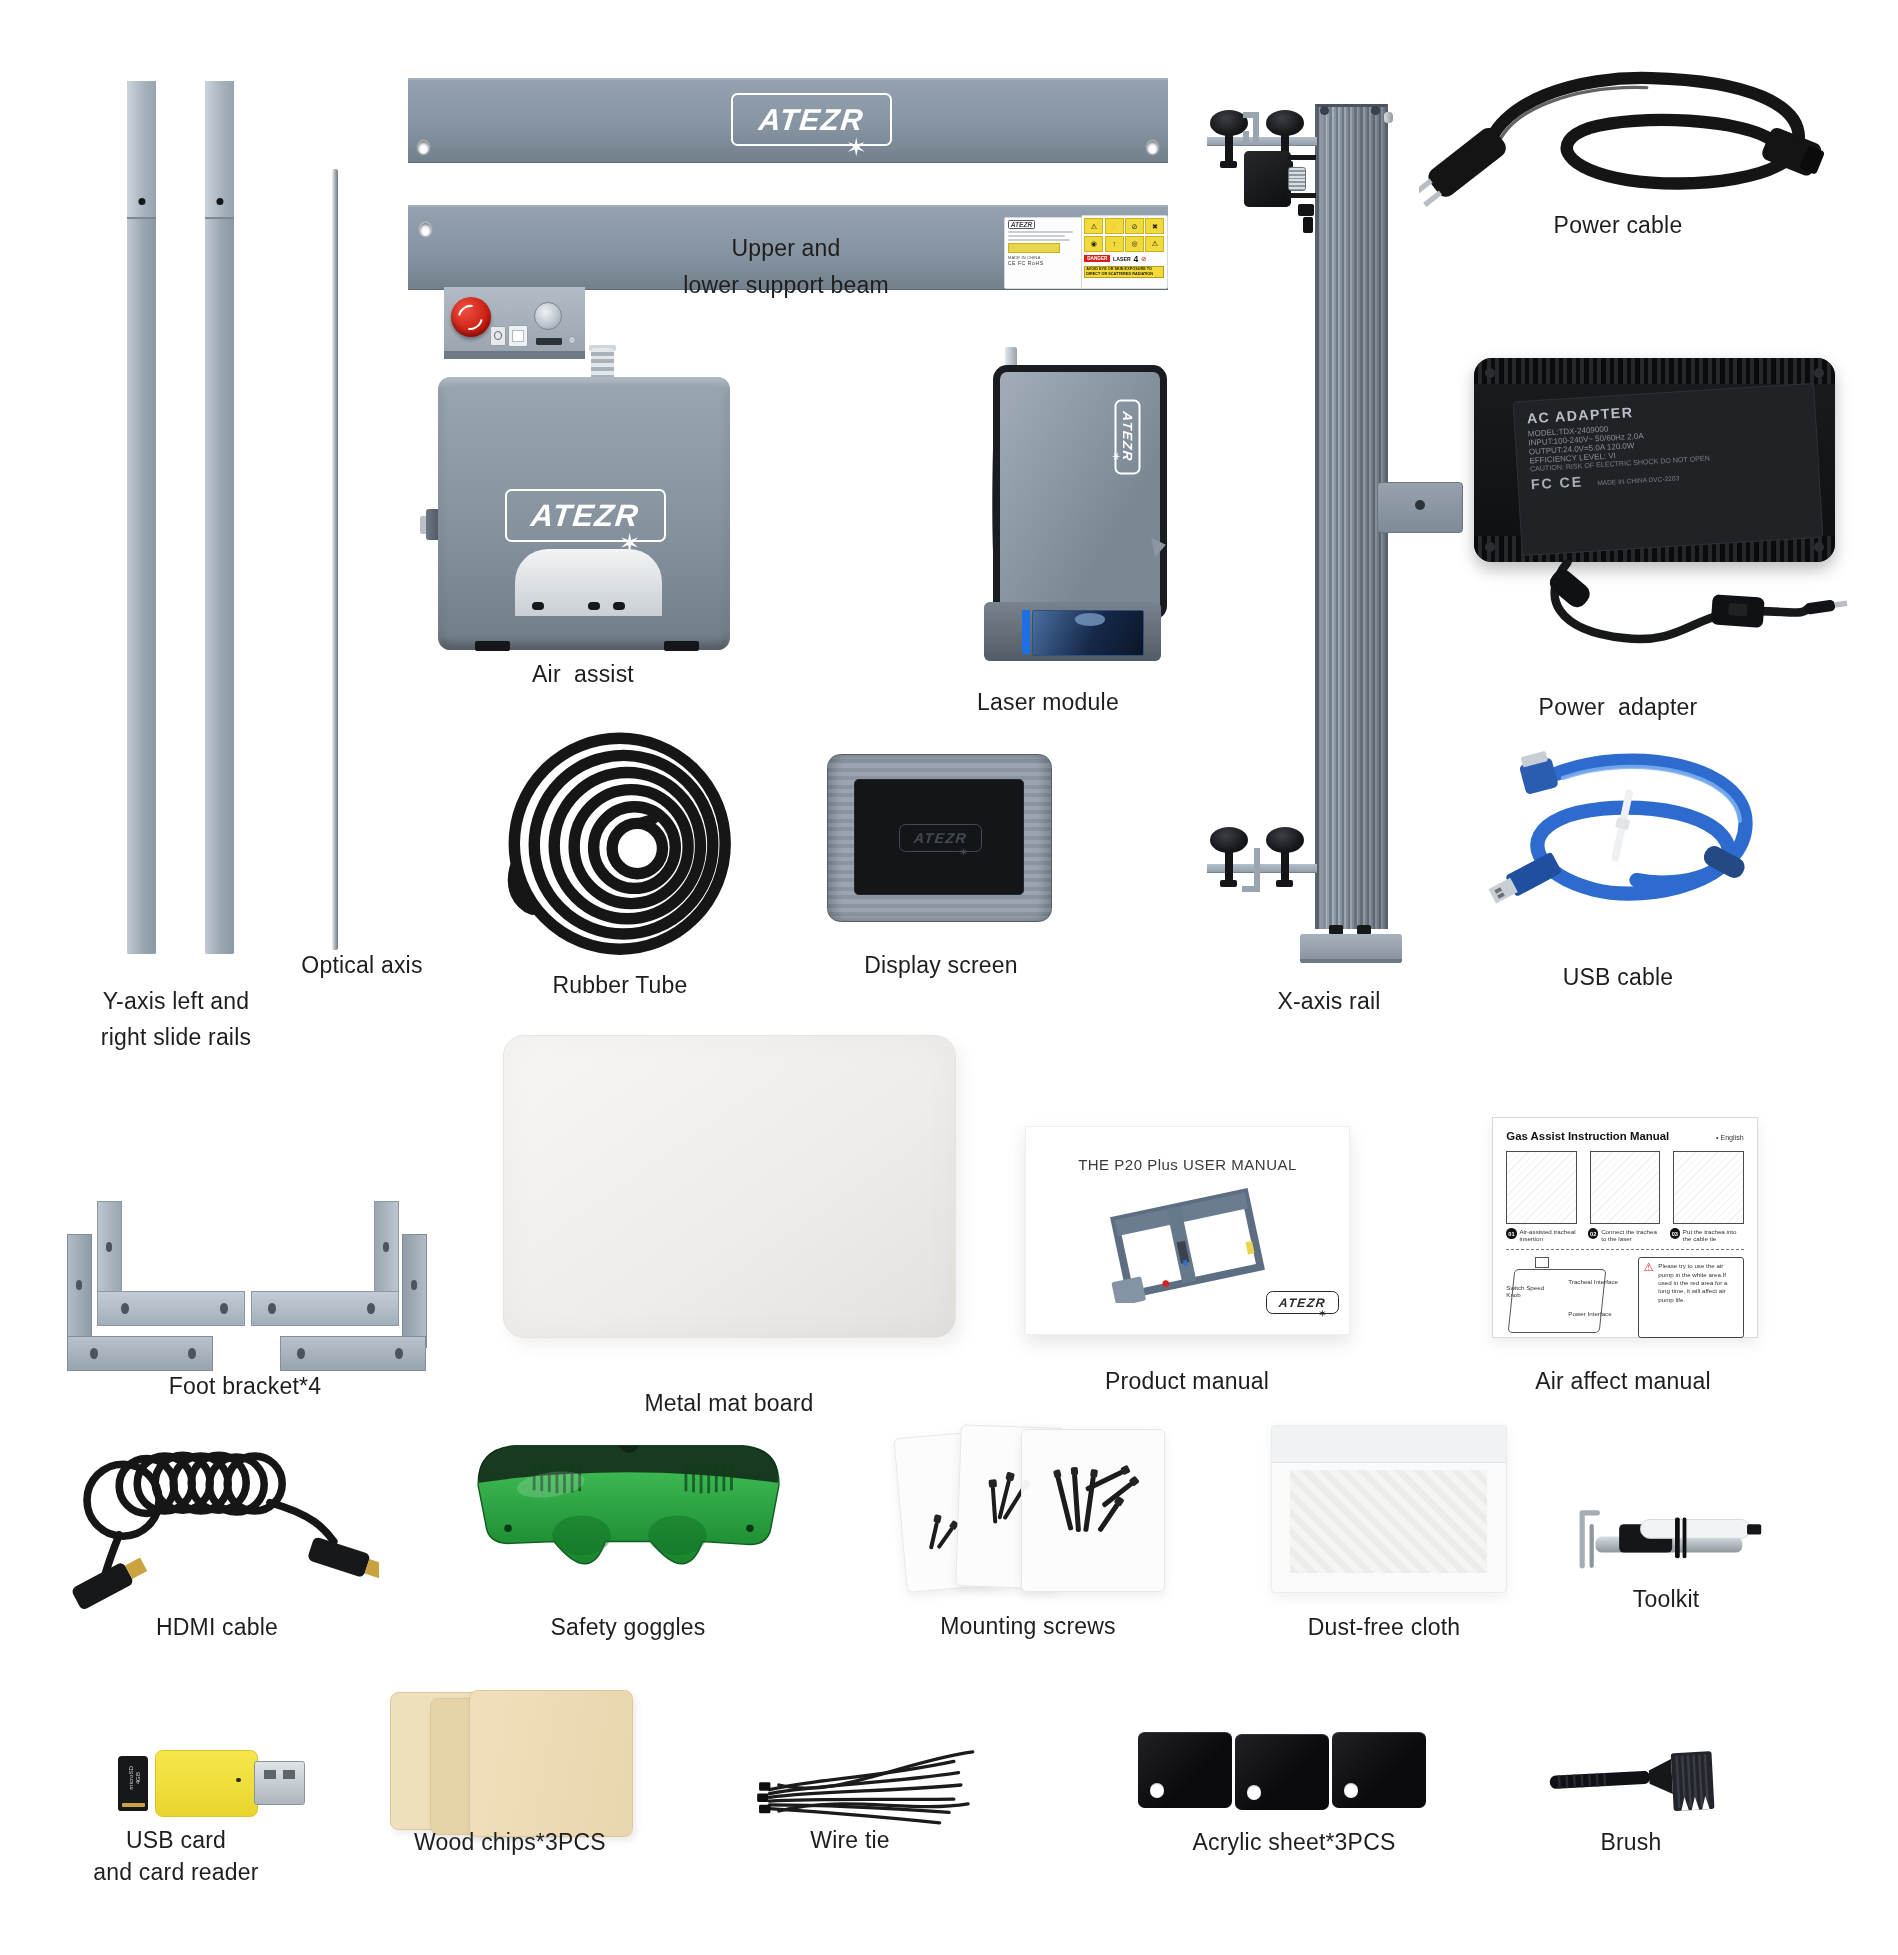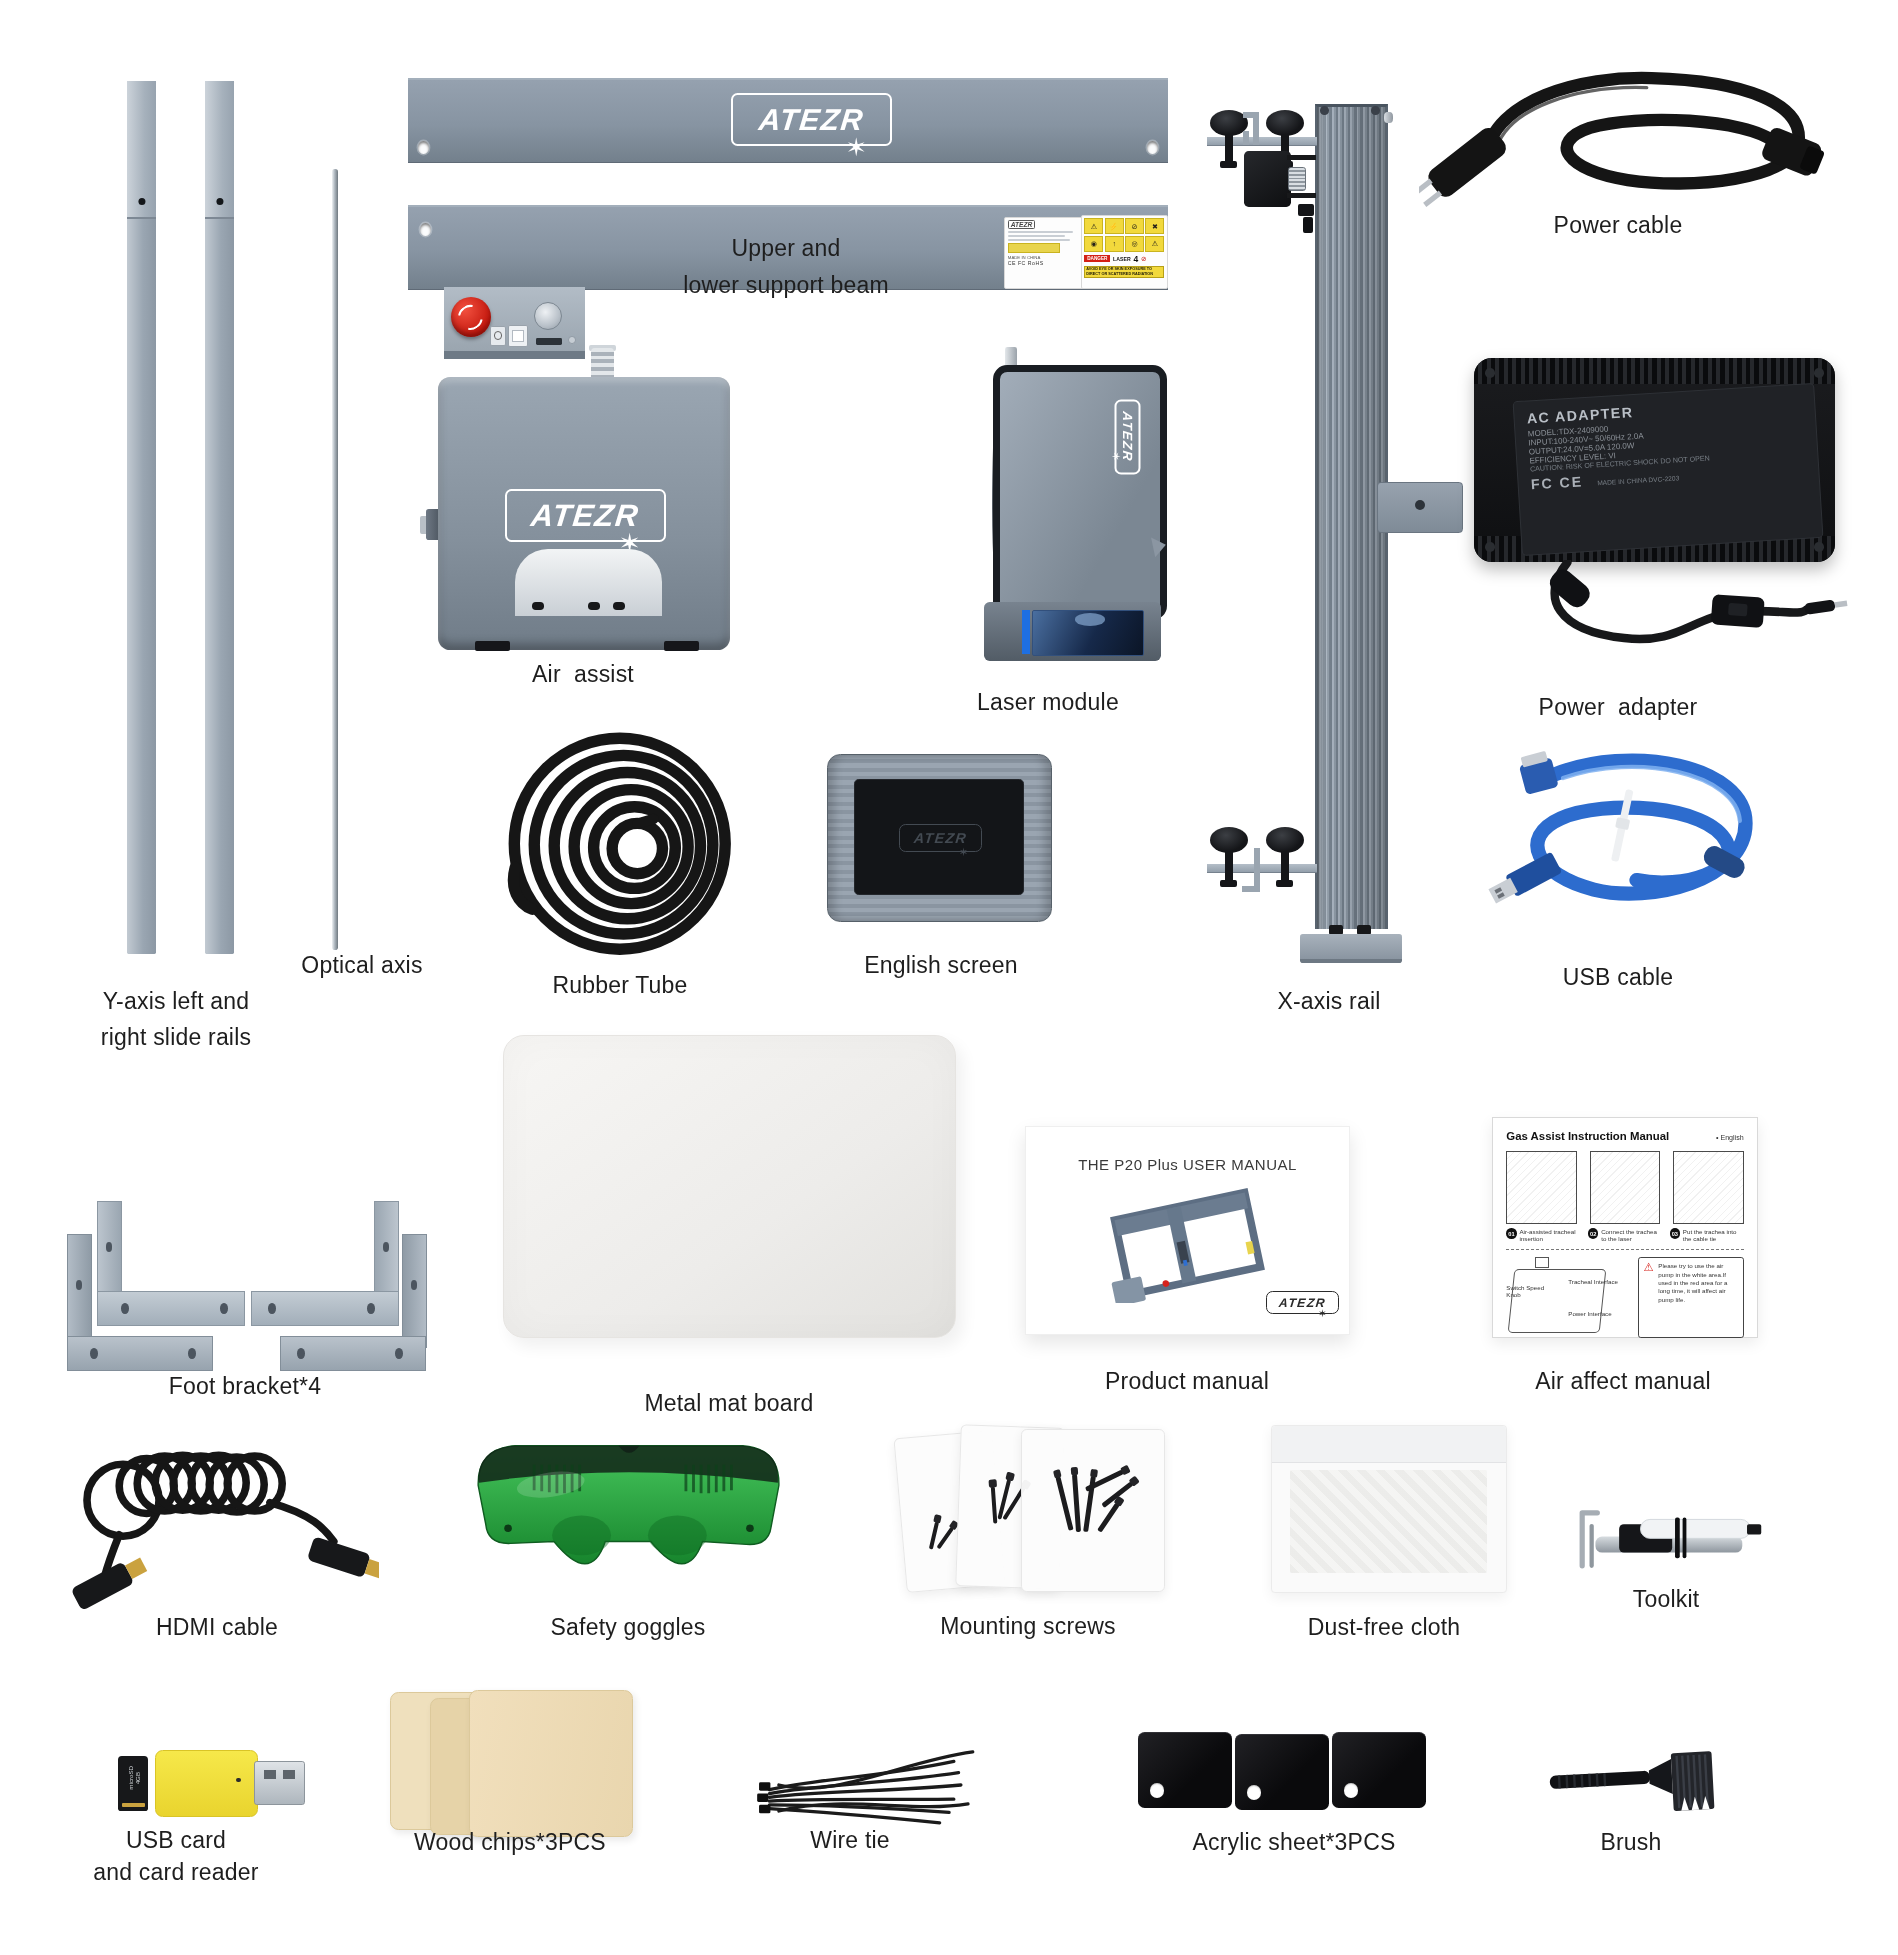--- a/index.html
+++ b/index.html
@@ -548,21 +548,21 @@
   </svg>
 
   <div class="lbl" style="left:786px;top:235px;">Upper and</div>
   <div class="lbl" style="left:786px;top:272px;">lower support beam</div>
   <div class="lbl" style="left:1618px;top:212px;">Power cable</div>
   <div class="lbl" style="left:583px;top:661px;">Air  assist</div>
   <div class="lbl" style="left:1048px;top:689px;">Laser module</div>
   <div class="lbl" style="left:1618px;top:694px;">Power  adapter</div>
   <div class="lbl" style="left:362px;top:952px;">Optical axis</div>
   <div class="lbl" style="left:620px;top:972px;text-align:center;">Rubber Tube</div>
-  <div class="lbl" style="left:941px;top:952px;">English screen</div>
+  <div class="lbl" style="left:941px;top:952px;">Display screen</div>
   <div class="lbl" style="left:1329px;top:988px;">X-axis rail</div>
   <div class="lbl" style="left:1618px;top:964px;">USB cable</div>
   <div class="lbl" style="left:176px;top:988px;">Y-axis left and</div>
   <div class="lbl" style="left:176px;top:1024px;">right slide rails</div>
   <div class="lbl" style="left:245px;top:1373px;">Foot bracket*4</div>
   <div class="lbl" style="left:729px;top:1366px;margin-top:24px;">Metal mat board</div>
   <div class="lbl" style="left:1187px;top:1368px;">Product manual</div>
   <div class="lbl" style="left:1623px;top:1368px;">Air affect manual</div>
   <div class="lbl" style="left:217px;top:1614px;">HDMI cable</div>
   <div class="lbl" style="left:628px;top:1614px;">Safety goggles</div>

